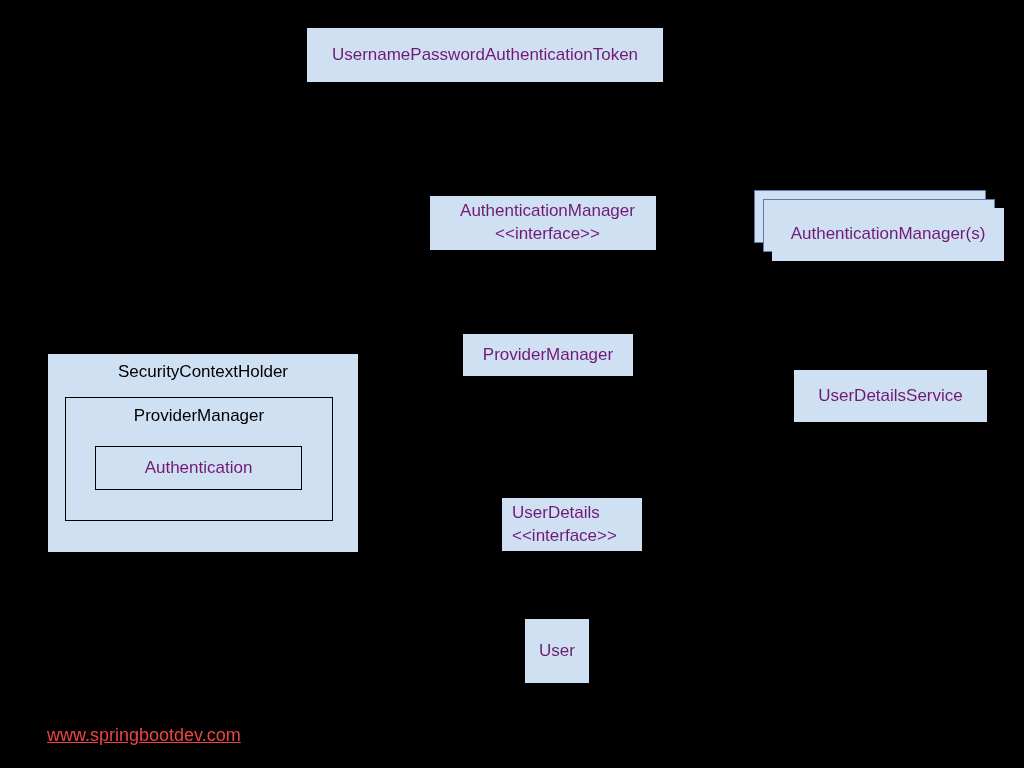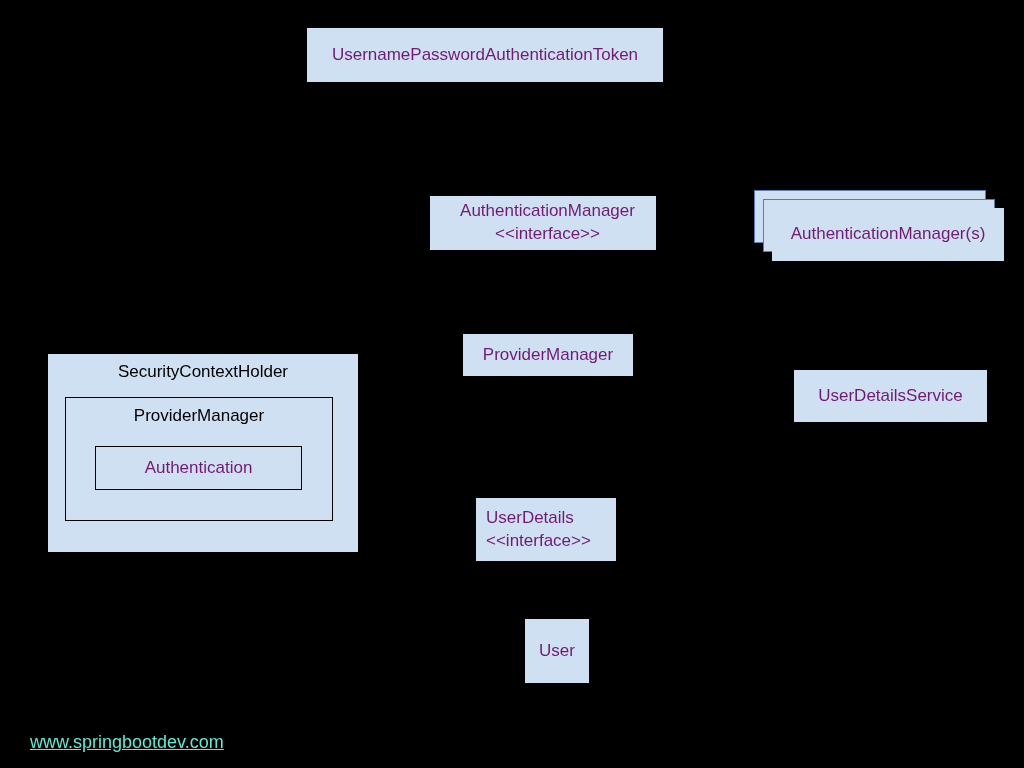--- a/index.html
+++ b/index.html
@@ -107,24 +107,24 @@
   </div>
 
   <div class="node plain" id="n-pm" style="left: 463px; top: 334px; width: 170px; height: 42px;">
     <span>ProviderManager</span>
   </div>
 
   <div class="node plain" id="n-uds" style="left: 794px; top: 370px; width: 193px; height: 52px;">
     <span>UserDetailsService</span>
   </div>
 
-  <div class="node plain align-left" id="n-ud" style="left: 476px; top: 498px; width: 140px; height: 63px;">
+  <div class="node plain align-left" id="n-ud" style="left: 502px; top: 498px; width: 140px; height: 53px;">
     <span class="multiline">UserDetails
 &lt;&lt;interface&gt;&gt;</span>
   </div>
 
   <div class="node plain" id="n-user" style="left: 525px; top: 619px; width: 64px; height: 64px;">
     <span>User</span>
   </div>
 
-  <a class="footer-link" id="footer-link" href="#" style="left: 30px; top: 725px; color: #5eead4; margin-top: 7px;">www.springbootdev.com</a>
+  <a class="footer-link" id="footer-link" href="#" style="left: 47px; top: 725px; color: #ef4444;">www.springbootdev.com</a>
 
 </div>
 
 </body></html>

